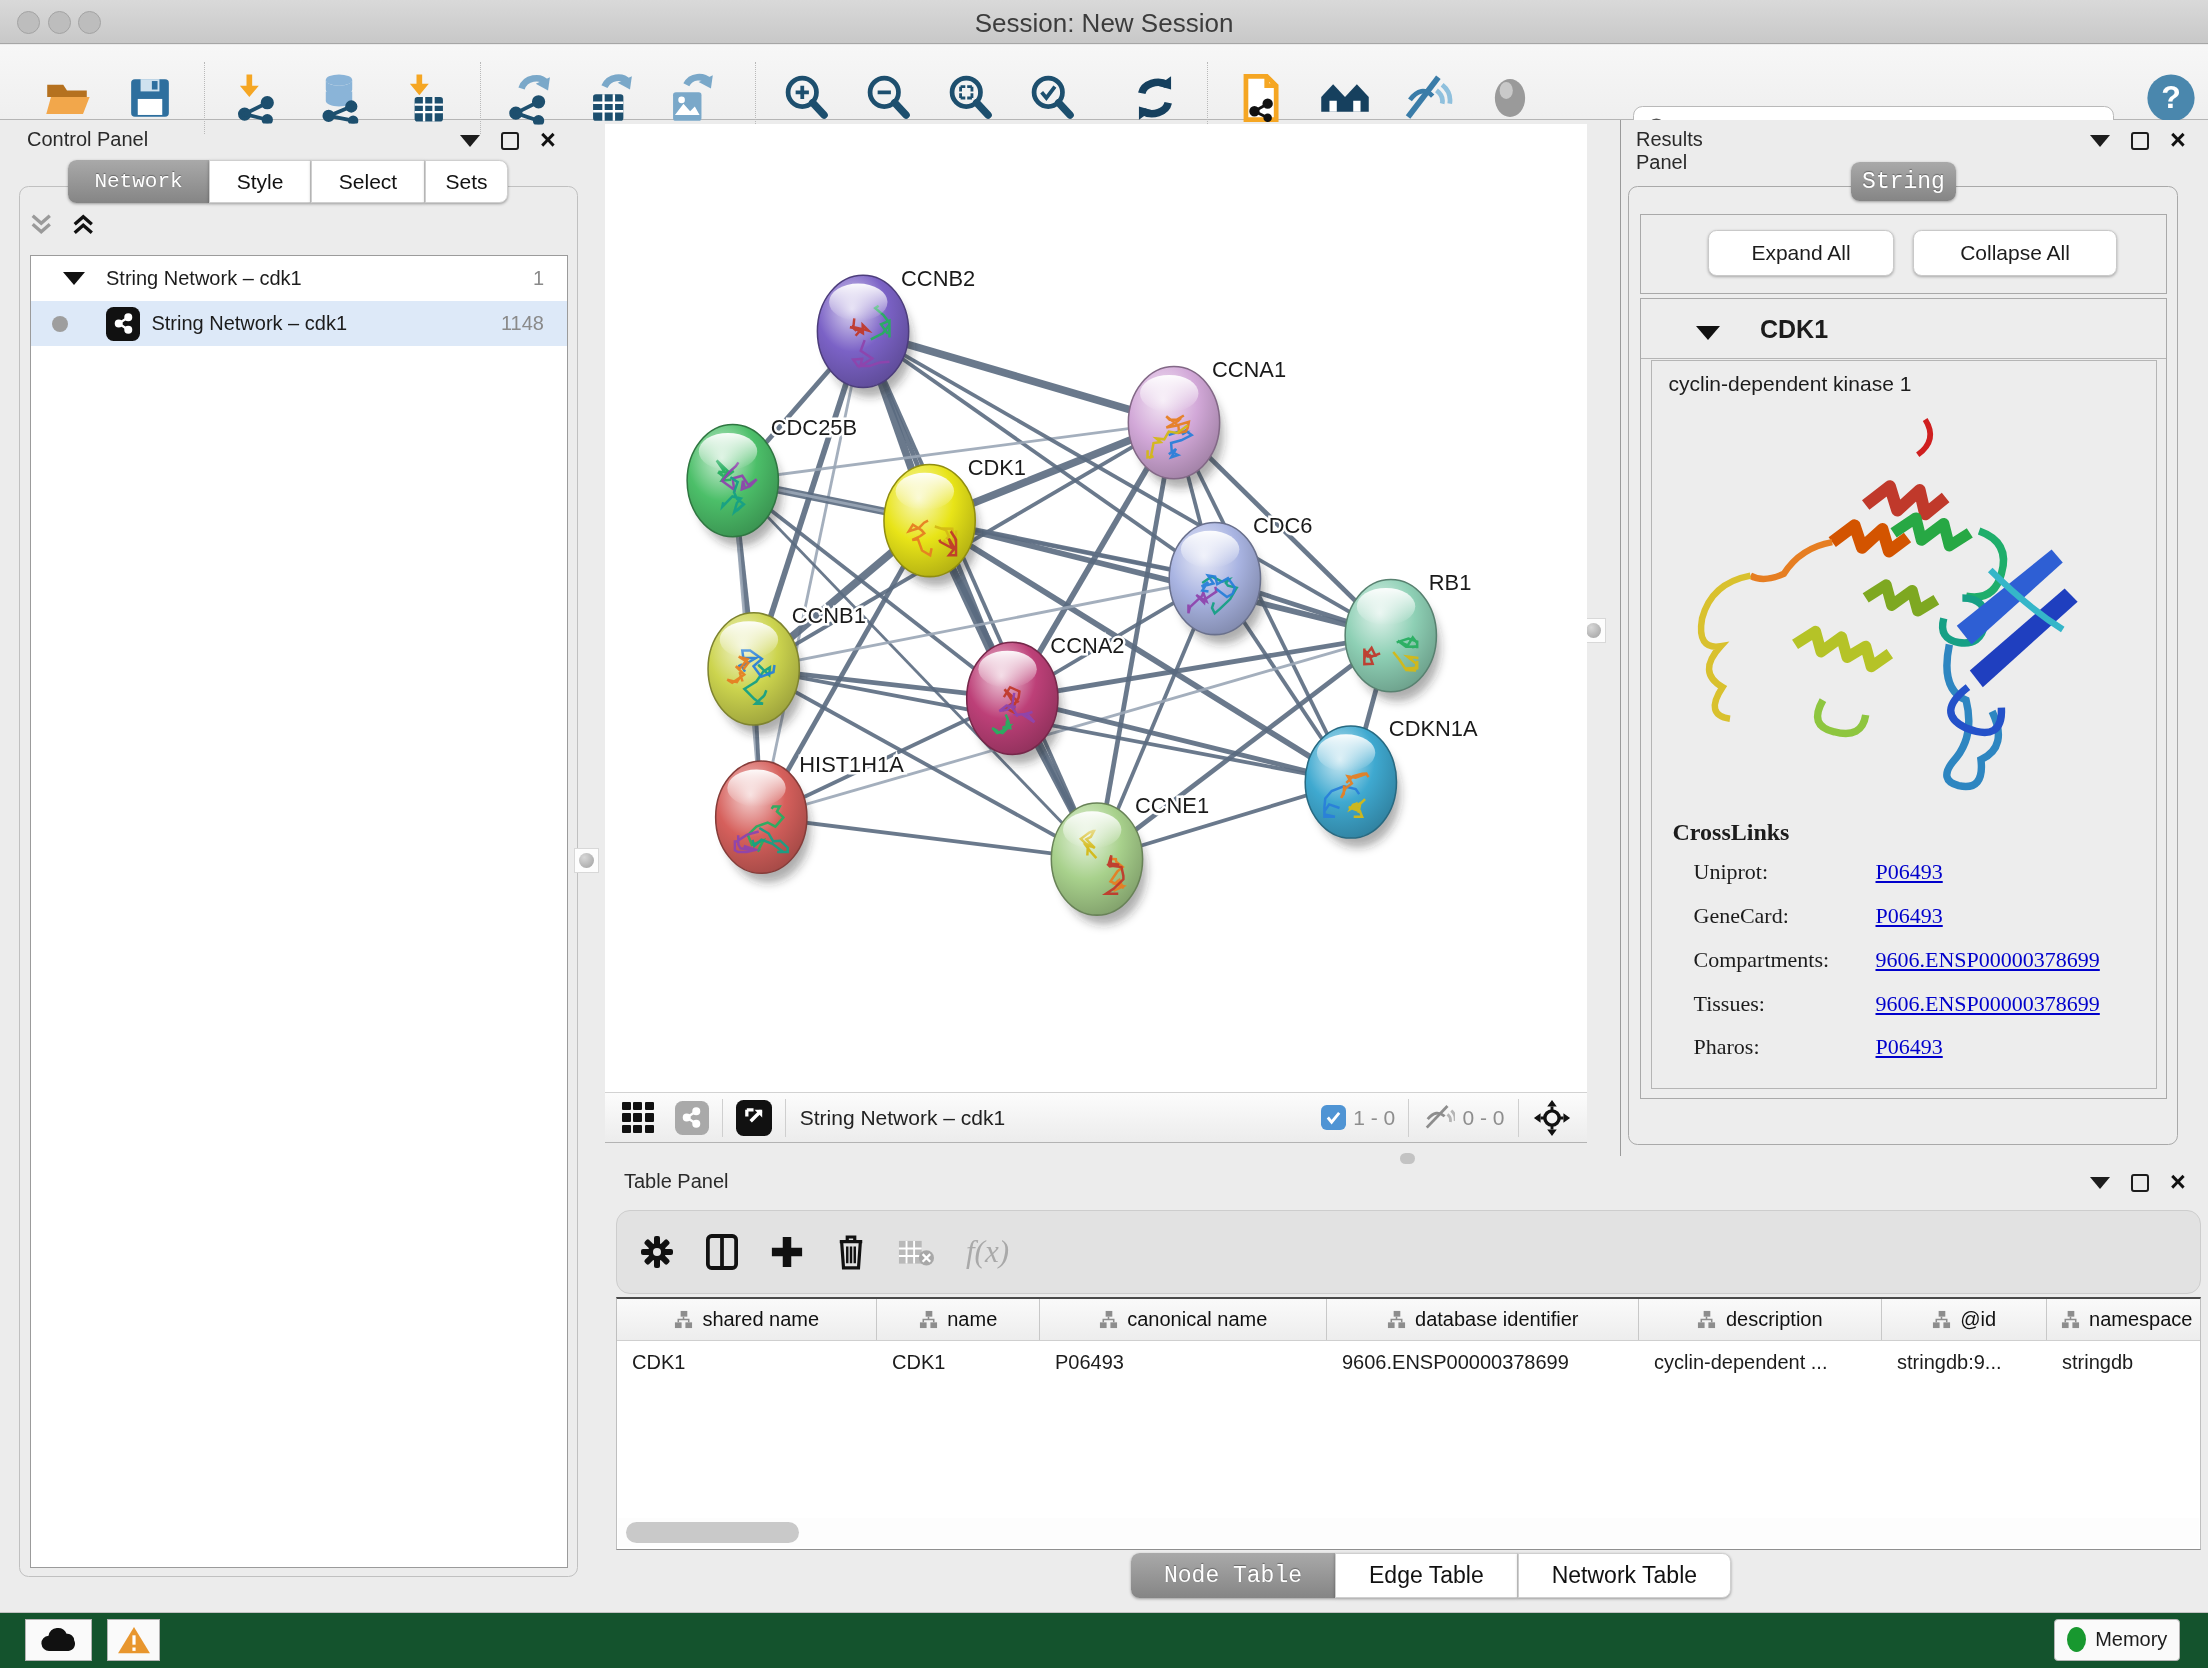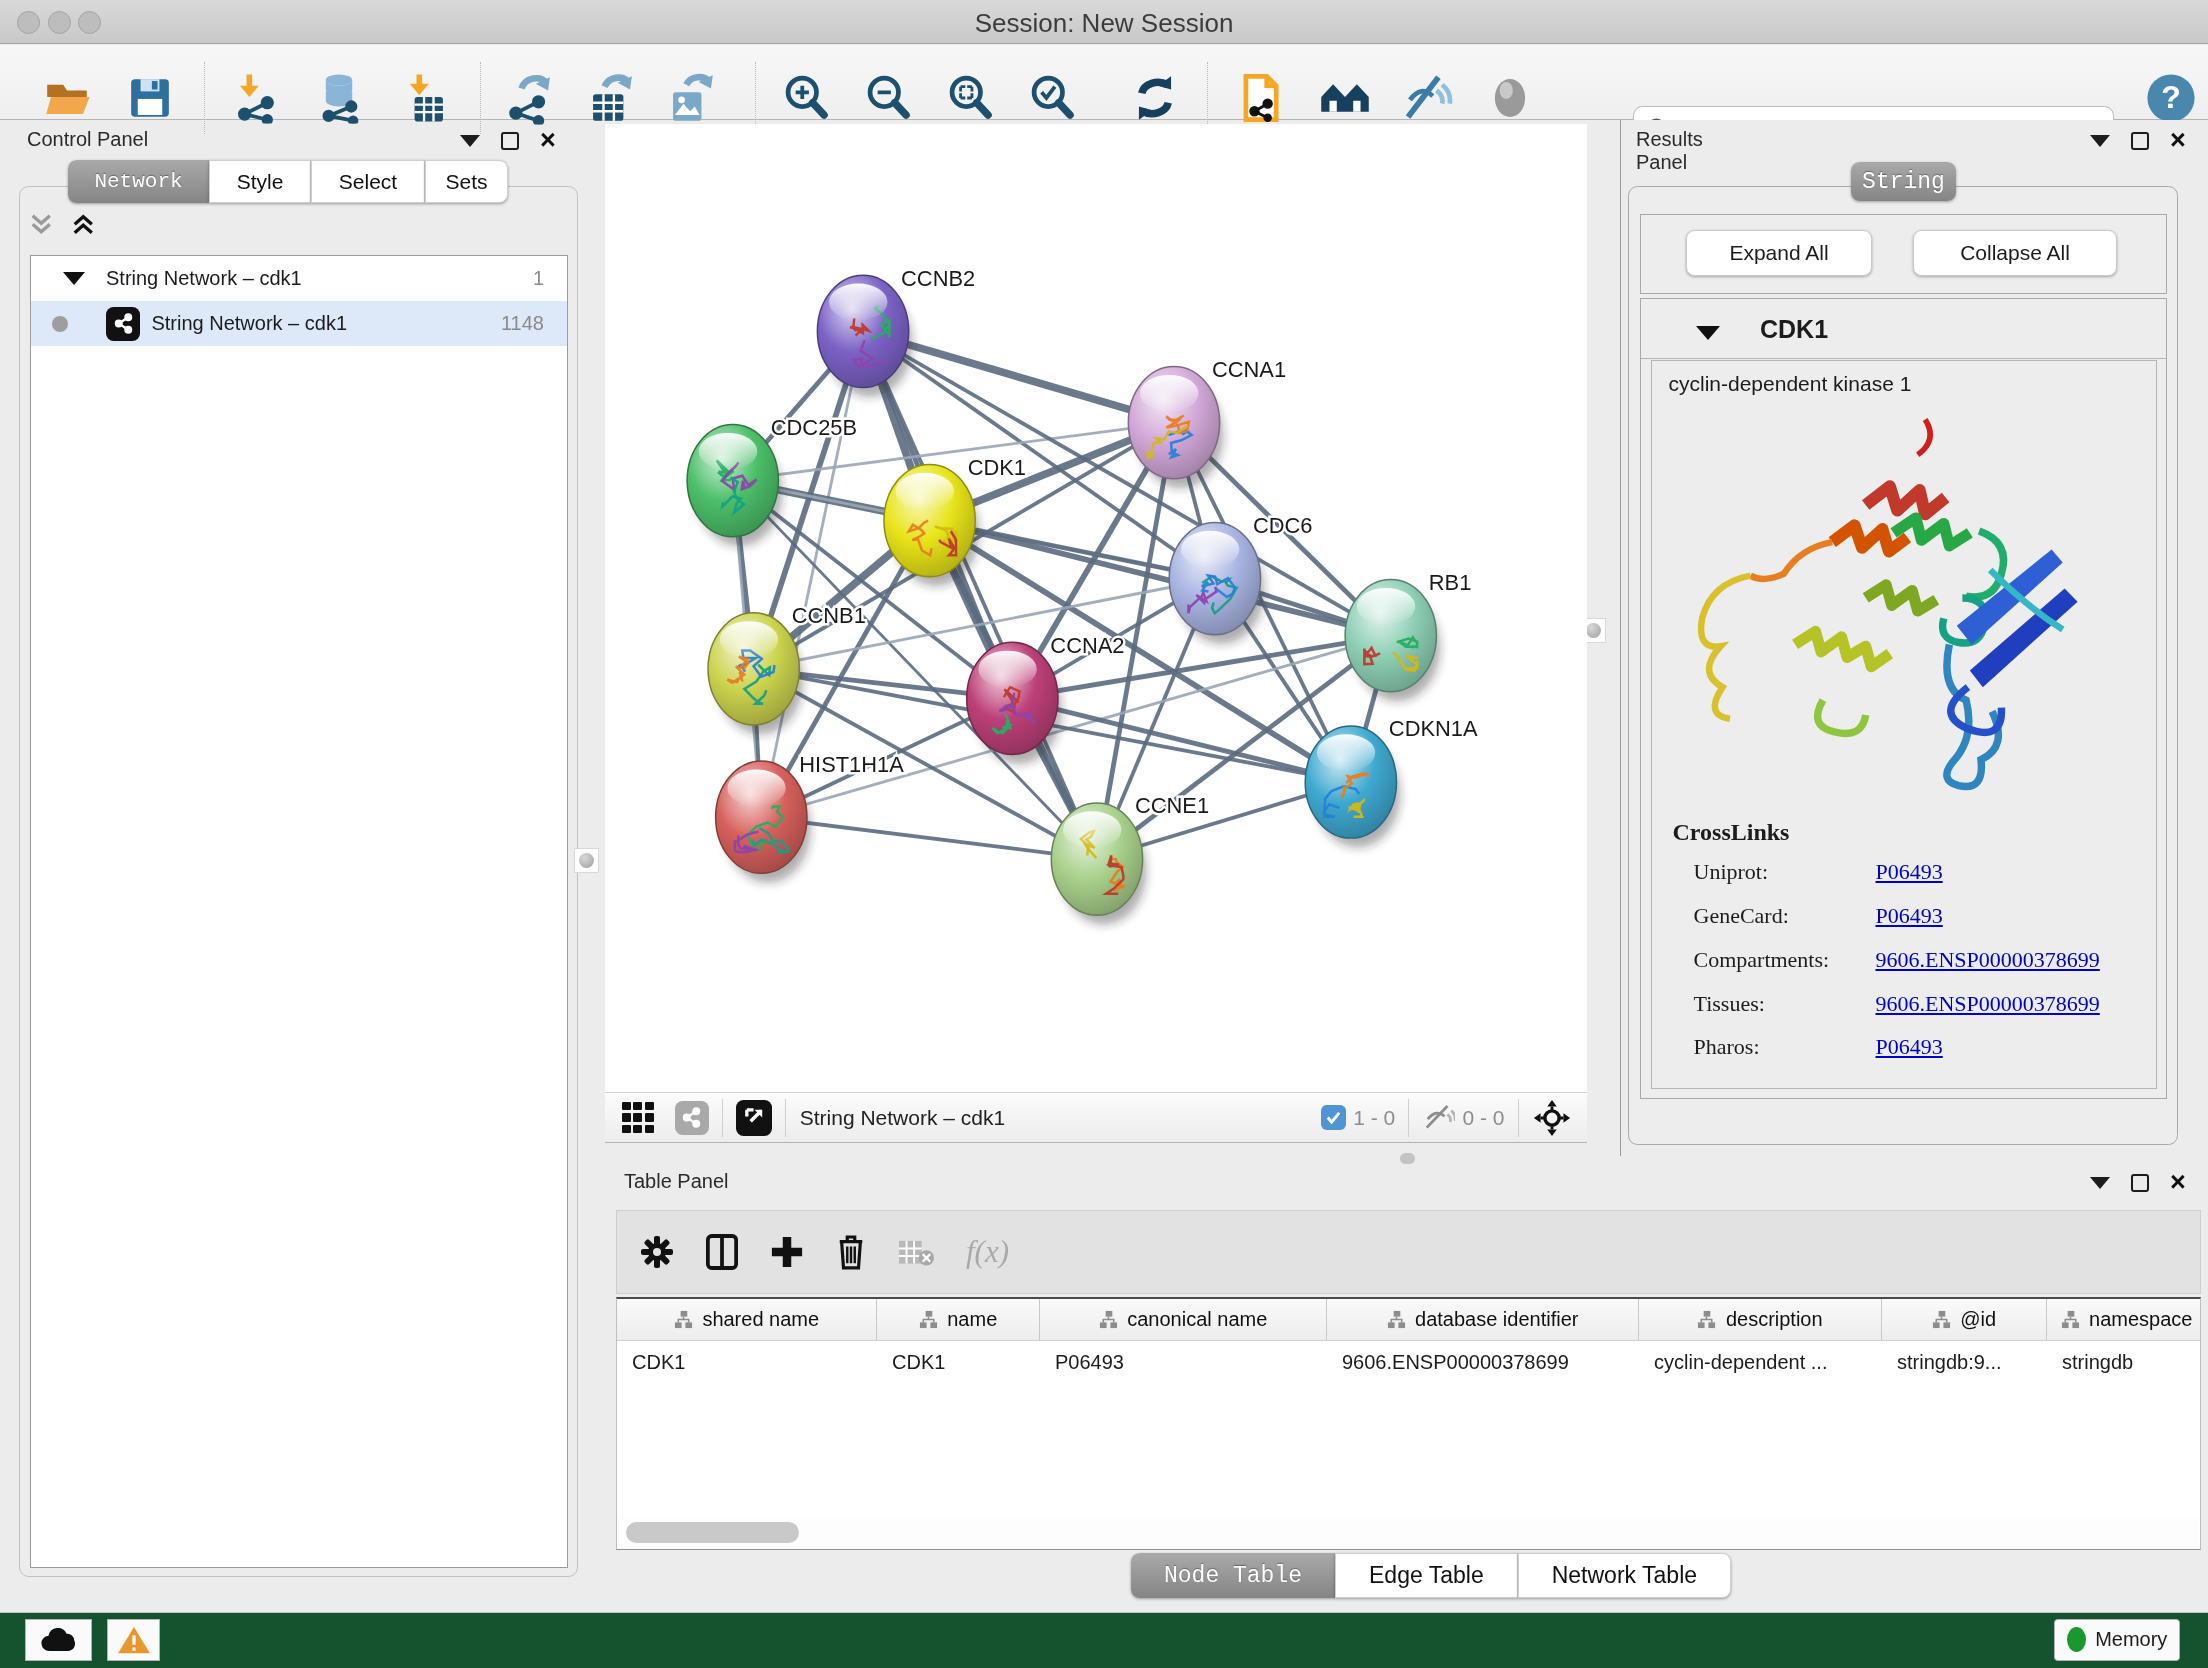--- a/index.html
+++ b/index.html
@@ -87,21 +87,21 @@
   .rp-btn { position:absolute; height:46px; background:#fff; border:1px solid #c9c9c9; border-radius:8.6px;
     box-shadow:0 1px 2.9px rgba(0,0,0,.3); font-size:21px; display:flex; align-items:center; justify-content:center; cursor:pointer; }
   .cdk-caret { position:absolute; width:0; height:0; border-left:12.4px solid transparent; border-right:12.4px solid transparent; border-top:14.3px solid #111; }
   .cdk-title { position:absolute; font-size:25px; font-weight:bold; }
   .cl-head { position:absolute; font-size:24px; font-weight:bold; font-family:"Liberation Serif", serif; }
   .cl-row { position:absolute; font-size:22px; font-family:"Liberation Serif", serif; }
   .cl-link { color:#0000cc; text-decoration:underline; cursor:pointer; }
 
   
   .tp-toolbar { position:absolute; left:616px; top:1210px; width:1585px; height:84px;
-    background:#e2e2e2; border:1px solid #cdcdcd; border-radius:0; display:flex; align-items:center; gap:32px; padding-left:23px; }
+    background:#e2e2e2; border:1px solid #cdcdcd; border-radius:14px; display:flex; align-items:center; gap:32px; padding-left:23px; }
   .tbl { position:absolute; left:616px; top:1297px; width:1585px; height:253px; background:#fff;
     border-top:2.9px solid #4a4a4a; border-left:1px solid #bfbfbf; border-right:1px solid #bfbfbf; border-bottom:1.9px solid #8f8f8f; overflow:hidden; }
   .tbl-head { display:flex; height:42px; background:linear-gradient(#fafafa,#ededed); border-bottom:1px solid #cfcfcf; }
   .th { display:flex; align-items:center; justify-content:center; gap:9.5px; font-size:20px; color:#111;
     border-right:1px solid #c8c8c8; overflow:hidden; white-space:nowrap; flex:none; }
   .tbl-row { display:flex; height:42px; }
   .td { font-size:20px; padding-left:15px; display:flex; align-items:center; flex:none; overflow:hidden; white-space:nowrap; }
   .hscroll { position:absolute; left:618px; top:1518px; width:1581px; height:28.5px; background:#fdfdfd; }
   .hthumb { position:absolute; left:7.6px; top:3.8px; width:173px; height:21px; border-radius:10.5px; background:#c9c9c9; }
   .tp-tabs { position:absolute; top:1553px; left:1131px; display:flex; }
@@ -640,21 +640,21 @@
   <div class="win-ctl" style="left:2090px; top:131px">
     <span class="wc-collapse"></span>
     <span class="wc-float"></span>
     <span class="wc-close">×</span>
   </div>
 
   <div class="rp-box" style="left:1628px; top:186px; width:550px; height:959px; border-radius:9.5px"></div>
   <div class="pill sel" style="position:absolute; left:1851px; top:162px; width:105px; height:39px; font-size:23px">String</div>
 
   <div class="rp-box" style="left:1640px; top:214px; width:527px; height:80px">
-    <span class="rp-btn" style="left:45px; top:15px; width:186px">Expand All</span>
+    <span class="rp-btn" style="left:67px; top:15px; width:186px">Expand All</span>
     <span class="rp-btn" style="left:272px; top:15px; width:204px">Collapse All</span>
   </div>
 
   <div class="rp-box" style="left:1640px; top:298px; width:527px; height:801px">
     <span class="cdk-caret" style="left:55px; top:27px"></span>
     <span class="cdk-title" style="left:119px; top:16px">CDK1</span>
     <div style="position:absolute; left:0; top:59px; width:100%; border-top:1.9px solid #b5b5b5"></div>
 
     <div style="position:absolute; left:9.5px; top:61px; width:506px; height:729px; border:1px solid #b5b5b5">
       <div style="position:absolute; left:17px; top:11.4px; font-size:21px">cyclin-dependent kinase 1</div>

